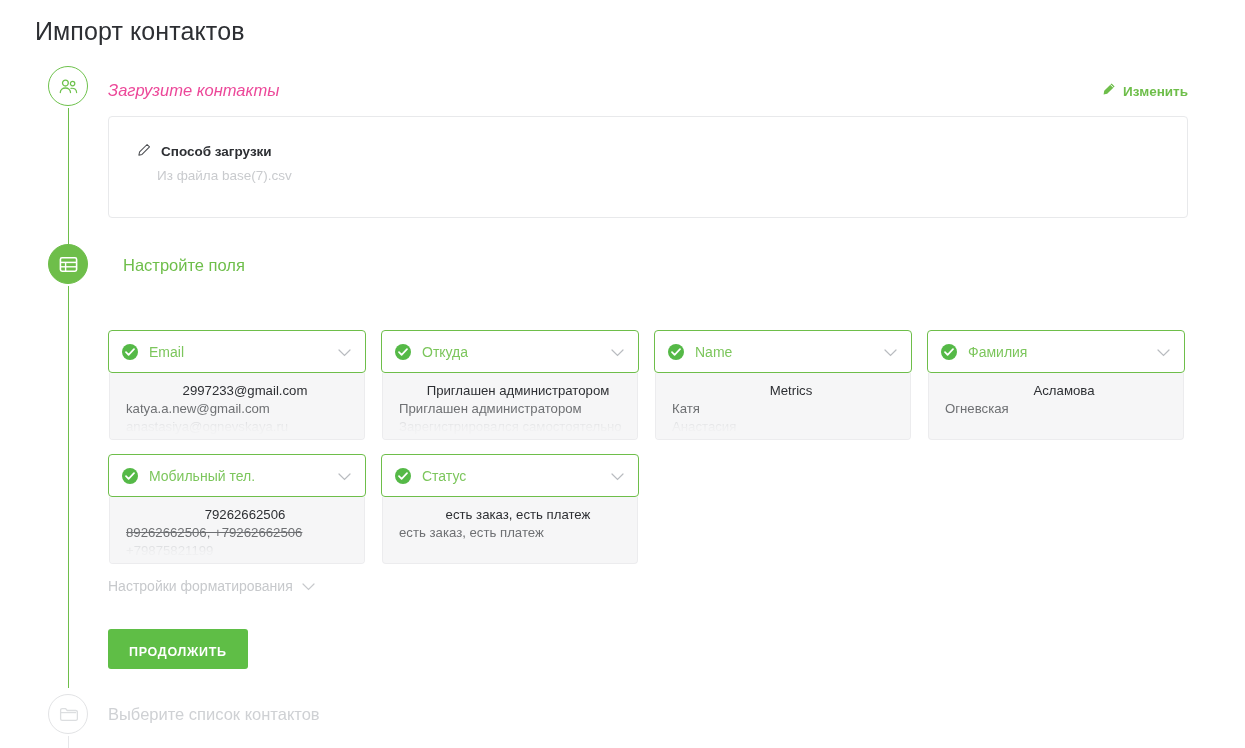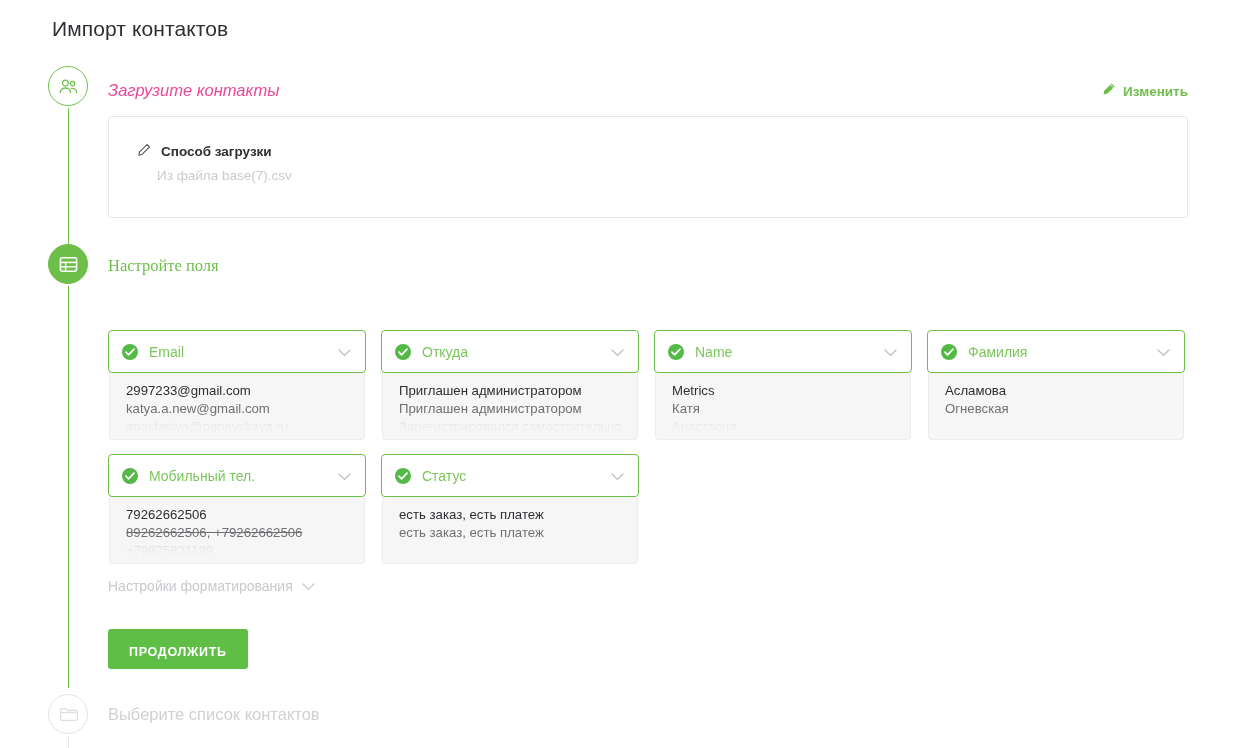--- a/index.html
+++ b/index.html
@@ -9,22 +9,22 @@
     background: #ffffff;
     font-family: "Liberation Sans", "DejaVu Sans", sans-serif;
     overflow: hidden;
   }
 
   .page { position: relative; width: 1245px; height: 748px; background: #fff; }
 
   
   .page-title {
     position: absolute;
-    left: 52px; top: 17px;
-    font-size: 21px;
+    left: 35px; top: 17px;
+    font-size: 25px;
     color: #2d2f33;
     font-weight: 400;
     letter-spacing: .1px;
   }
 
   
   .rail { position: absolute; left: 48px; top: 66px; width: 42px; }
 
   .step-node {
     position: absolute;
@@ -125,21 +125,21 @@
     border-top: none;
     border-radius: 0 0 4px 4px;
     overflow: hidden;
     padding: 9px 0 0 16px;
   }
   .field-preview .pv {
     font-size: 13.2px;
     line-height: 18.2px;
     white-space: nowrap;
   }
-  .pv.r0 { color: #2d2f33; }
+  .pv.r0 { color: #2d2f33; text-align: center; }
   .pv.r1 { color: #6e7073; }
   .pv.r2 { color: #c3c5c8; }
   .pv.r3 { color: #e6e7e9; }
   .pv.strike { text-decoration: line-through; }
   .fade-mask {
     position: absolute; left: 0; right: 0; bottom: 0; height: 26px;
     background: linear-gradient(to bottom, rgba(246,246,247,0) 0%, rgba(246,246,247,.85) 55%, rgba(246,246,247,1) 100%);
     pointer-events: none;
   }
 
@@ -218,21 +218,21 @@
       <span>
         <svg width="14" height="14" viewBox="0 0 15 15" fill="none">
           <path d="M10.8 1.6l2.6 2.6-8 8-3.4.8.8-3.4 8-8z" stroke="#4a4c50" stroke-width="1.1" fill="none" stroke-linejoin="round"></path>
         </svg>
       </span>
       <span>Способ загрузки</span>
     </div>
     <div class="upload-sub">Из файла base(7).csv</div>
   </div>
 
-  <div class="section-title green" style="left:108px; top:256px;font-family:Liberation Serif, serif;">Настройте поля</div>
+  <div class="section-title green" style="left:123px; top:256px;">Настройте поля</div>
 
   <div class="cards">
 
     <div class="card-row">
 
       <div class="field-card">
         <div class="field-head">
           <span class="check-icon">
             <svg width="10" height="8" viewBox="0 0 10 8">
                 <path d="M1 4.2l2.6 2.6L9 1.2" stroke="#fff" stroke-width="1.7" fill="none" stroke-linecap="round" stroke-linejoin="round"></path>

